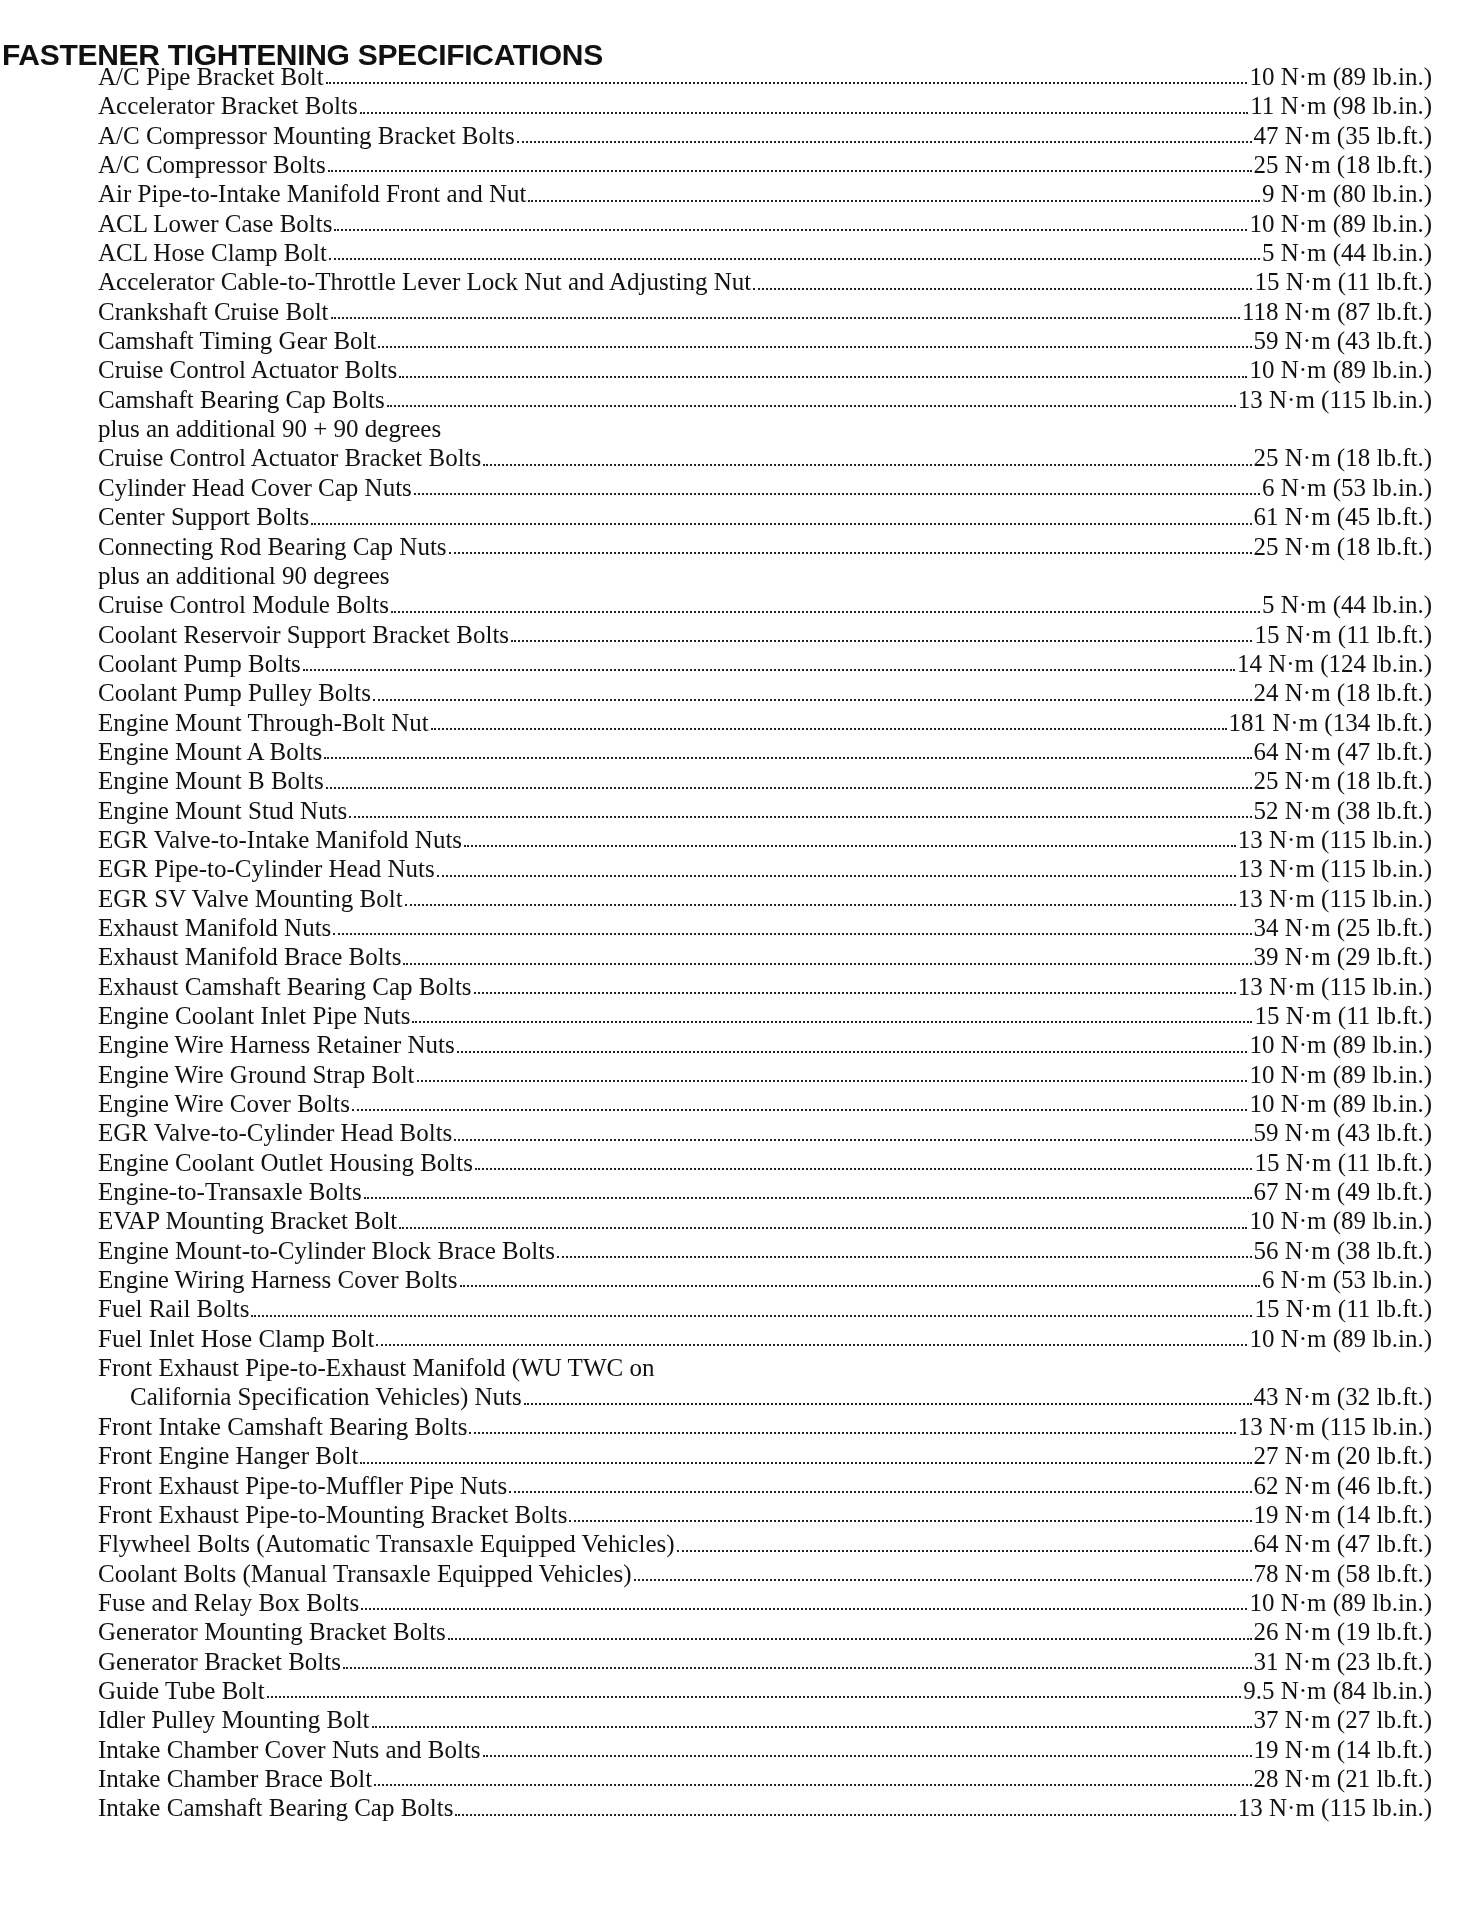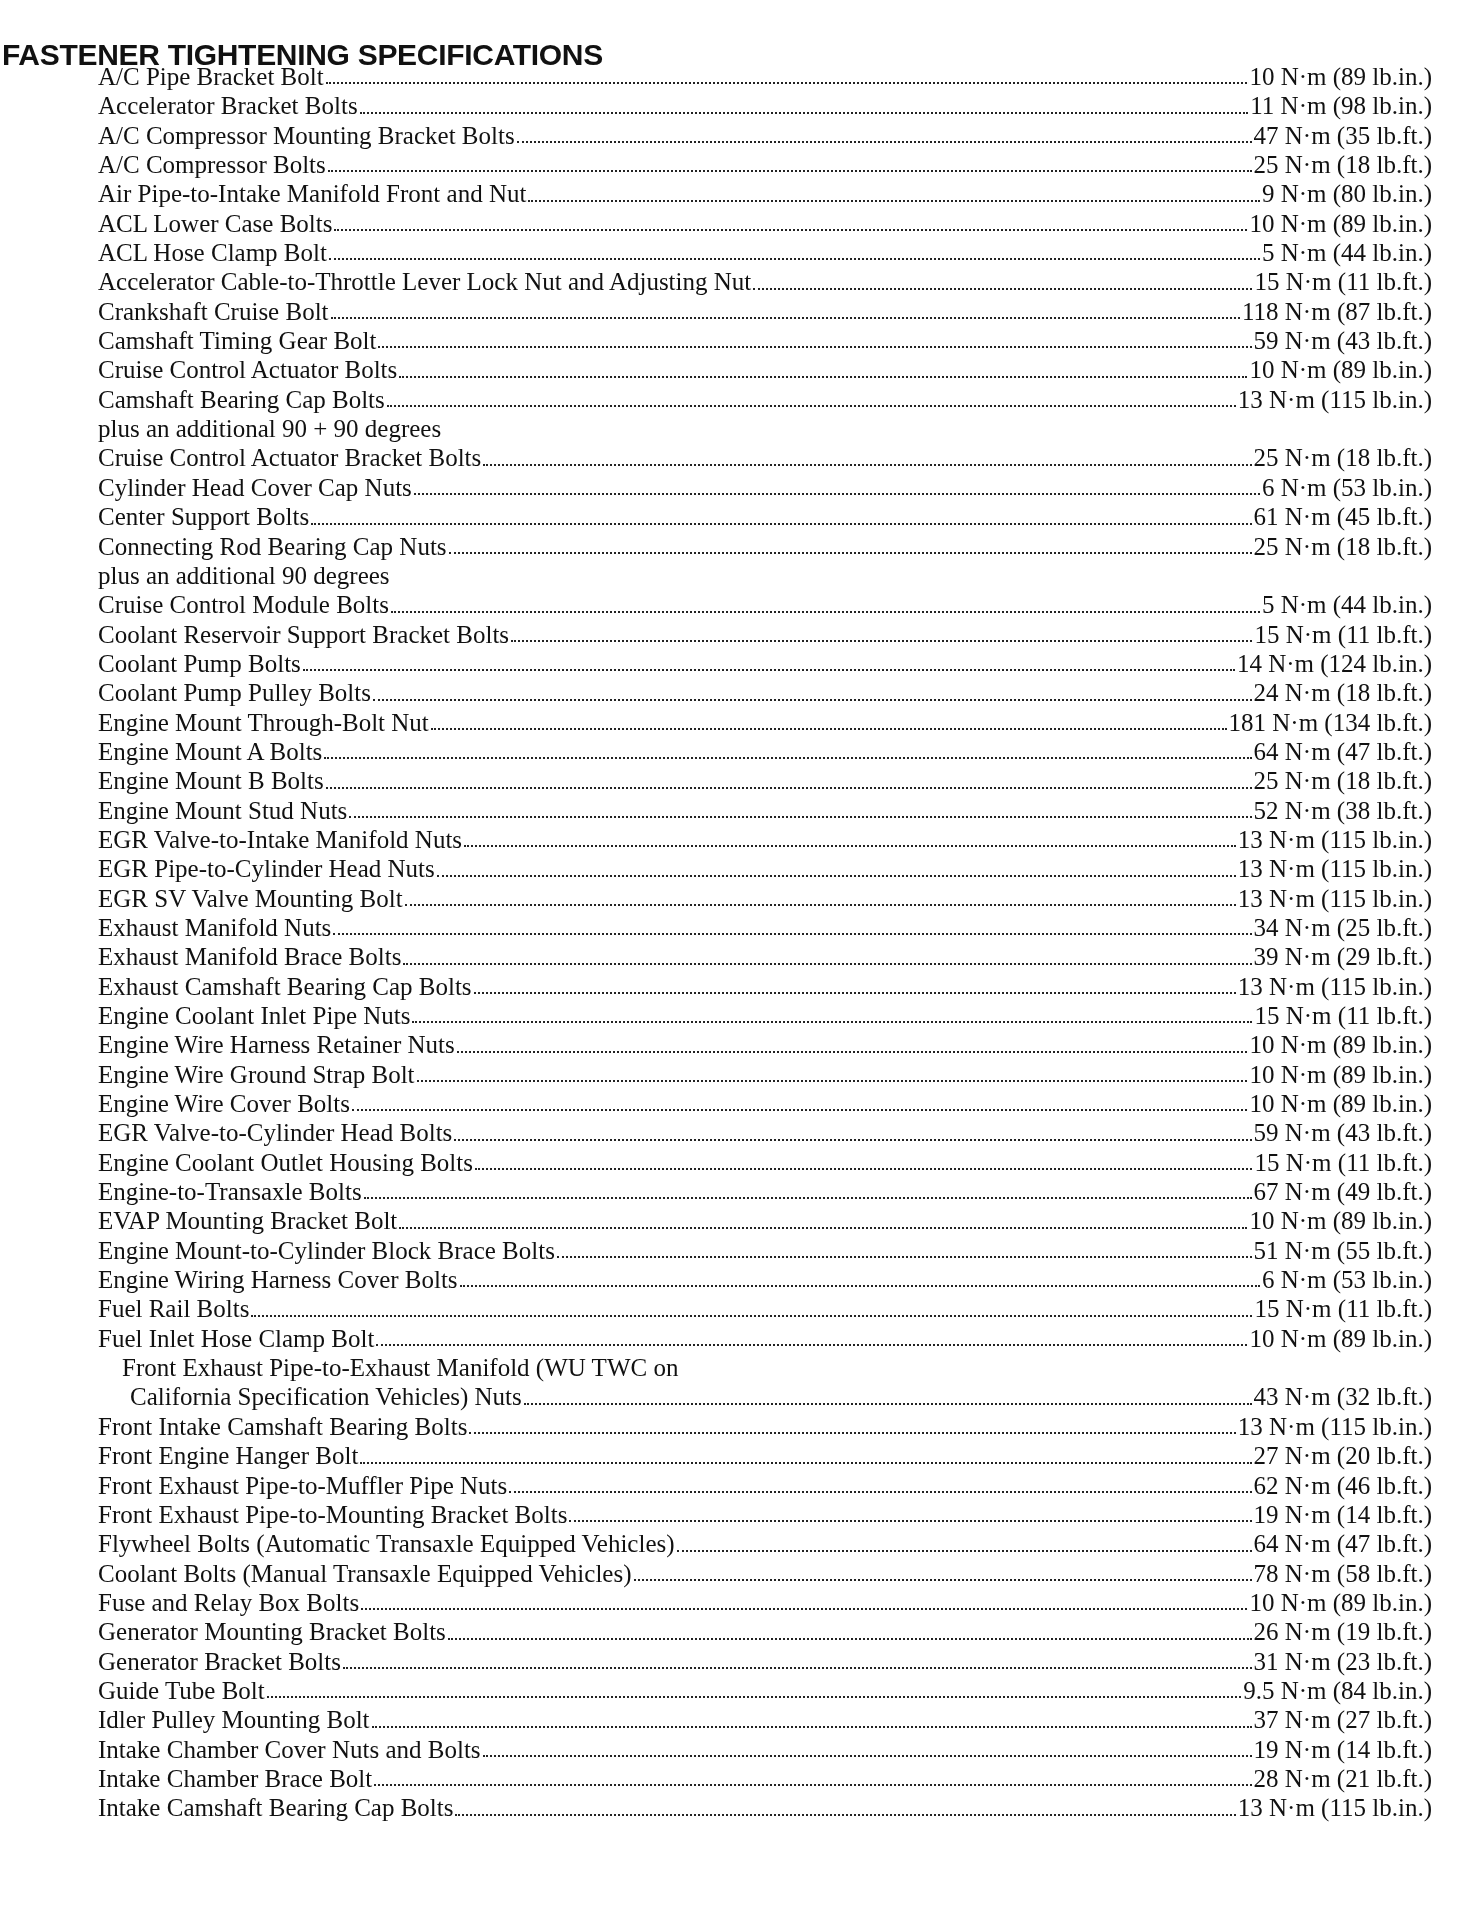--- a/index.html
+++ b/index.html
@@ -67,21 +67,20 @@
       text-align: right;
     }
     .note-row {
       height: 29.35px;
       text-align: left;
       white-space: nowrap;
     }
     .cont-first {
       height: 29.35px;
       white-space: nowrap;
-      margin-left: 24px;
     }
     .indent {
       padding-left: 32px;
     }
   </style>
 </head>
 <body>
 
 <div class="page-title">FASTENER TIGHTENING SPECIFICATIONS</div>
 
@@ -274,21 +273,21 @@
       <span class="value">67 N·m (49 lb.ft.)</span>
     </div>
     <div class="row">
       <span class="name">EVAP Mounting Bracket Bolt</span>
       <span class="leader"></span>
       <span class="value">10 N·m (89 lb.in.)</span>
     </div>
     <div class="row">
       <span class="name">Engine Mount-to-Cylinder Block Brace Bolts</span>
       <span class="leader"></span>
-      <span class="value">51 N·m (55 lb.ft.)</span>
+      <span class="value">56 N·m (38 lb.ft.)</span>
     </div>
     <div class="row">
       <span class="name">Engine Wiring Harness Cover Bolts</span>
       <span class="leader"></span>
       <span class="value">6 N·m (53 lb.in.)</span>
     </div>
     <div class="row">
       <span class="name">Fuel Rail Bolts</span>
       <span class="leader"></span>
       <span class="value">15 N·m (11 lb.ft.)</span>

